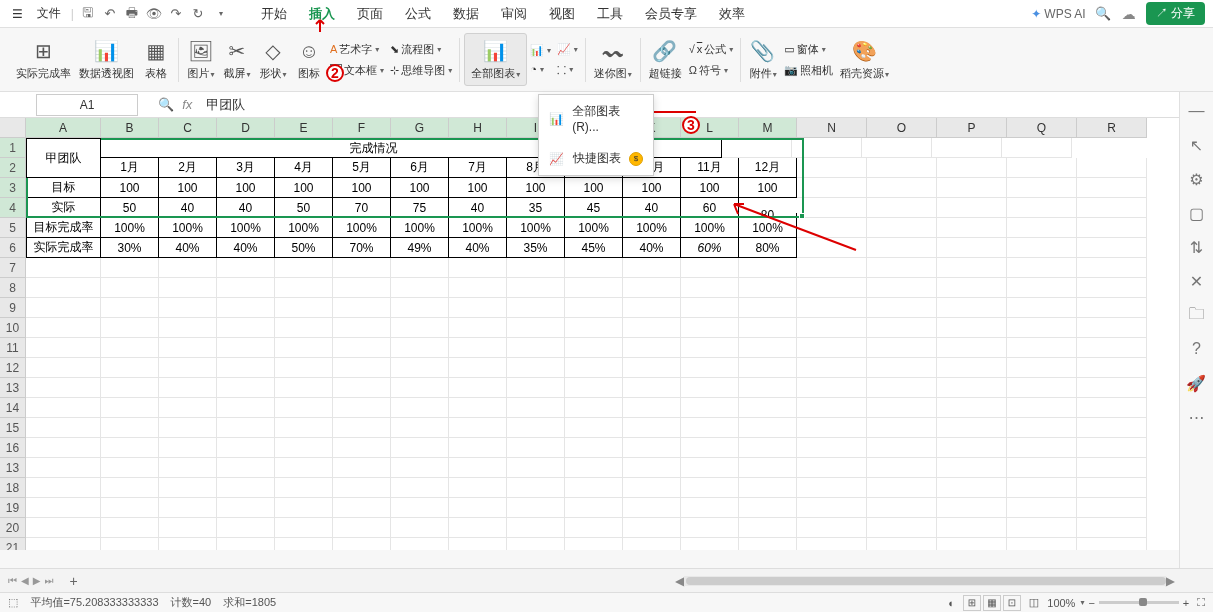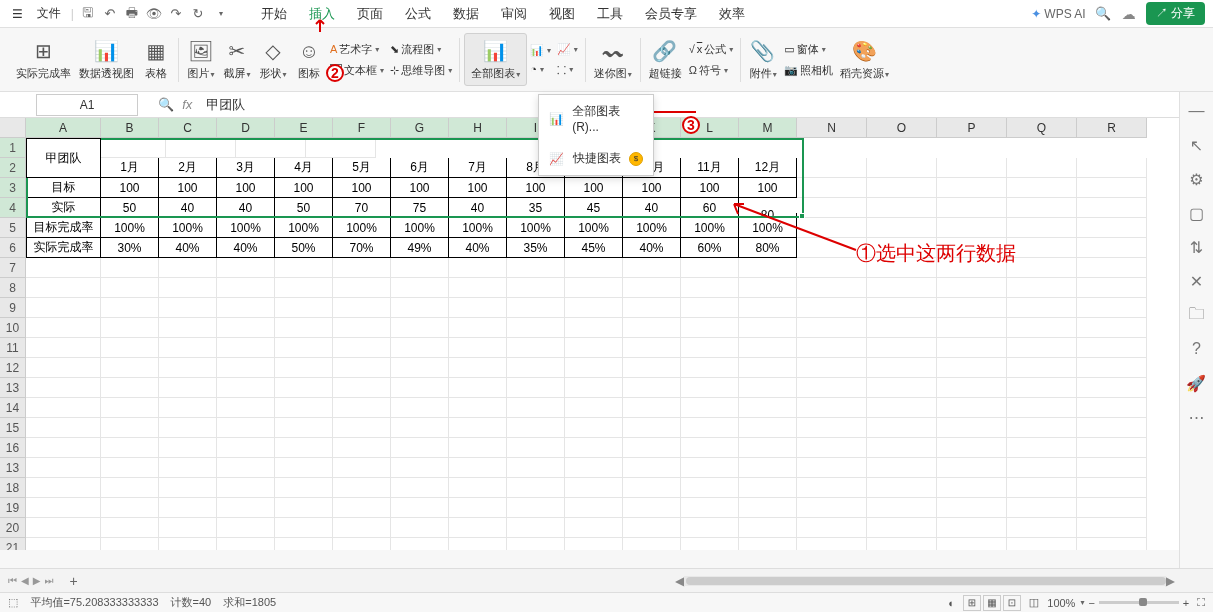--- a/index.html
+++ b/index.html
@@ -6,21 +6,21 @@
     body { font-family: "Microsoft YaHei", sans-serif; font-size: 12px; background: #fff; }
     .app { width: 1213px; height: 612px; position: relative; background: #f7f7f7; }
     
     
     .titlebar { height: 28px; display: flex; align-items: center; padding: 0 8px; background: #fff; border-bottom: 1px solid #e0e0e0; }
     .titlebar-left { display: flex; align-items: center; gap: 6px; }
     .file-btn { display: flex; align-items: center; gap: 2px; padding: 2px 4px; color: #333; }
     .qat-icon { width: 16px; height: 16px; display: inline-flex; align-items: center; justify-content: center; color: #666; font-size: 13px; }
     .tabs { display: flex; gap: 18px; margin-left: 30px; }
     .tab { padding: 4px 2px; color: #333; cursor: pointer; font-size: 13px; }
-    .tab.active { color: #1a9651; font-weight: 400; }
+    .tab.active { color: #1a9651; font-weight: 700; }
     .tab.start { color: #333; }
     .titlebar-right { margin-left: auto; display: flex; align-items: center; gap: 10px; }
     .wps-ai { color: #666; font-size: 12px; display: flex; align-items: center; gap: 3px; }
     .cloud-icon { color: #888; font-size: 14px; }
     .share-btn { background: #1a9651; color: #fff; padding: 3px 10px; border-radius: 4px; font-size: 12px; }
     
     
     .ribbon { height: 64px; background: #f7f7f7; display: flex; align-items: center; padding: 0 12px; gap: 0; border-bottom: 1px solid #e0e0e0; }
     .ribbon-big { display: flex; flex-direction: column; align-items: center; gap: 2px; cursor: pointer; padding: 2px 4px; }
     .ribbon-icon { width: 28px; height: 26px; display: flex; align-items: center; justify-content: center; font-size: 20px; color: #555; }
@@ -280,20 +280,21 @@
         <div class="row-h">16</div>
         <div class="row-h">13</div>
         <div class="row-h">18</div>
         <div class="row-h">19</div>
         <div class="row-h">20</div>
         <div class="row-h">21</div>
       </div>
     <div class="cells" id="cells">
         <div class="cell-row">
           <div class="cell table table-top table-left" style="width: 75px; height: 40px; position: absolute; left: 0px; top: 0px; z-index: 2; background: rgb(255, 255, 255);">甲团队</div>
+          <div class="cell table table-top" style="width: 696px; justify-content: center;">完成情况</div>
           <div class="cell" style="width: 70px;"></div>
           <div class="cell" style="width: 70px;"></div>
           <div class="cell" style="width: 70px;"></div>
           <div class="cell" style="width: 70px;"></div>
           <div class="cell" style="width: 70px;"></div>
         </div>
         <div class="cell-row">
           <div class="cell table table-left" style="width: 75px; border-bottom: 1px solid rgb(0, 0, 0); border-right: 1px solid rgb(0, 0, 0); border-left: 1px solid rgb(0, 0, 0); visibility: hidden;"></div>
           <div class="cell table" style="width: 58px;">1月</div>
           <div class="cell table" style="width: 58px;">2月</div>
@@ -378,21 +379,21 @@
           <div class="cell table" style="width: 58px;">30%</div>
           <div class="cell table" style="width: 58px;">40%</div>
           <div class="cell table" style="width: 58px;">40%</div>
           <div class="cell table" style="width: 58px;">50%</div>
           <div class="cell table" style="width: 58px;">70%</div>
           <div class="cell table" style="width: 58px;">49%</div>
           <div class="cell table" style="width: 58px;">40%</div>
           <div class="cell table" style="width: 58px;">35%</div>
           <div class="cell table" style="width: 58px;">45%</div>
           <div class="cell table" style="width: 58px;">40%</div>
-          <div class="cell table" style="width: 58px;">60%</div>
+          <div class="cell table" style="width: 58px; font-style: italic;">60%</div>
           <div class="cell table" style="width: 58px;">80%</div>
           <div class="cell" style="width: 70px;"></div>
           <div class="cell" style="width: 70px;"></div>
           <div class="cell" style="width: 70px;"></div>
           <div class="cell" style="width: 70px;"></div>
           <div class="cell" style="width: 70px;"></div>
         </div>
         <div class="cell-row">
           <div class="cell" style="width: 75px;"></div>
           <div class="cell" style="width: 58px;"></div>
@@ -703,21 +704,20 @@
       <path d="M8 14 L8 2 M8 2 L4 6 M8 2 L12 6" stroke="#d00" stroke-width="2" fill="none"></path>
     </svg>
   <div class="anno-num" style="left:326px;top:64px">2</div>
   <svg class="anno-arrow" style="left:618px;top:102px;width:80px;height:20px">
       <path d="M78 10 L4 10 M4 10 L10 5 M4 10 L10 15" stroke="#d00" stroke-width="2" fill="none"></path>
     </svg>
   <div class="anno-num" style="left:682px;top:116px">3</div>
   <svg class="anno-arrow" style="left:730px;top:200px;width:130px;height:56px">
       <path d="M126 50 L4 4 M4 4 L14 4 M4 4 L8 14" stroke="#d00" stroke-width="2" fill="none"></path>
     </svg>
-  <div class="anno-text" style="left:856px;top:240px">①选中这两行数据</div>
 
   <div class="right-sidebar">
     <span class="sb-icon">—</span>
     <span class="sb-icon">↖</span>
     <span class="sb-icon">⚙</span>
     <span class="sb-icon">▢</span>
     <span class="sb-icon">⇅</span>
     <span class="sb-icon">✕</span>
     <span class="sb-icon">🗀</span>
     <span class="sb-icon">?</span>

